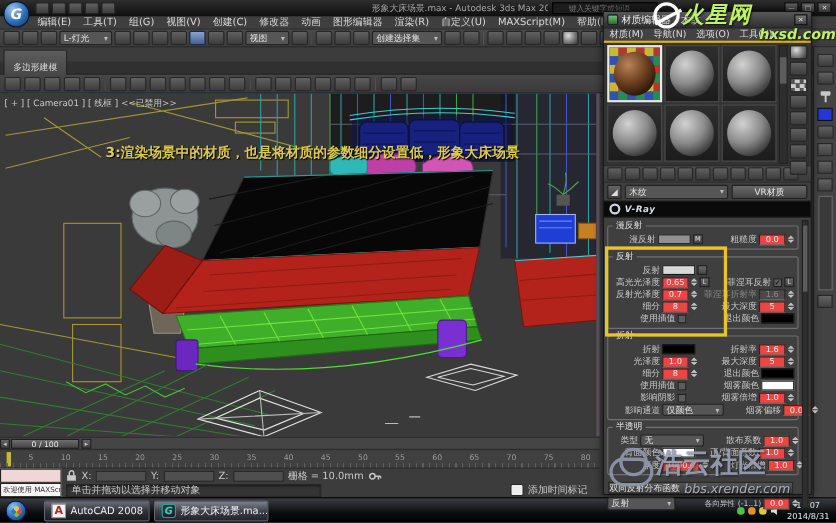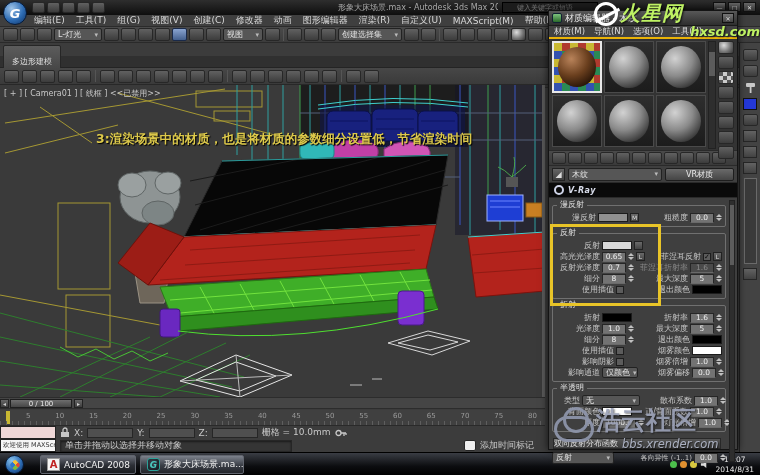--- a/index.html
+++ b/index.html
@@ -91,21 +91,21 @@
   .banner b{color:#d8dcea;font-size:8px;font-style:italic;letter-spacing:.5px;}
   .banner i{margin-left:auto;color:#555;font-size:6px;}
   .params{position:relative;padding:4px 10px 0 2px;}
   .pscroll{position:absolute;right:2px;top:2px;bottom:2px;width:6px;background:#2e2e2e;border:1px solid #222;}
   .pscroll .thumb{position:absolute;left:0;top:4px;width:4px;height:60px;background:#5c5c5c;}
   .grp{border:1px solid #707070;border-radius:2px;margin:3px 1px 6px;padding:6px 2px 3px;position:relative;}
   .gt{position:absolute;top:-5px;left:4px;background:#3f3f3f;padding:0 3px;font-size:8px;color:#e0e0e0;line-height:1;}
   .prow{display:flex;align-items:center;height:11px;gap:2px;font-size:8px;color:#c8c8c8;padding:0 1px;white-space:nowrap;}
   .pl{display:inline-block;text-align:right;flex:0 0 auto;}
   .w44{width:44px;}.w48{width:48px;}.w40{width:40px;}
-  .fld{background:#737373;border:1px solid #262626;border-bottom-color:#6a6a6a;height:10px;min-width:24px;font-size:7.5px;color:#efefef;display:inline-flex;align-items:center;justify-content:center;flex:0 0 auto;padding:0 1px;}
+  .fld{background:#ef4444;border:1px solid #262626;border-bottom-color:#6a6a6a;height:10px;min-width:24px;font-size:7.5px;color:#efefef;display:inline-flex;align-items:center;justify-content:center;flex:0 0 auto;padding:0 1px;}
   .fld.dim{color:#8a8a8a;background:#4a4a4a;}
   .fld.wide{min-width:34px;}
   .sw{display:inline-block;width:30px;height:9px;border:1px solid #1c1c1c;flex:0 0 auto;}
   .mbtn{width:9px;height:9px;background:linear-gradient(#6a6a6a,#444);border:1px solid #222;font-size:6px;color:#ddd;display:inline-flex;align-items:center;justify-content:center;flex:0 0 auto;}
   .spin{display:inline-flex;flex-direction:column;gap:1px;flex:0 0 auto;}
   .spin i{display:block;width:0;height:0;border:3px solid transparent;}
   .spin .up{border-bottom-color:#c0c0c0;border-top-width:0;}
   .spin .dn{border-top-color:#c0c0c0;border-bottom-width:0;}
   .cb{width:8px;height:8px;background:#5c5c5c;border:1px solid #1e1e1e;display:inline-flex;align-items:center;justify-content:center;font-size:7px;color:#0a0a0a;flex:0 0 auto;}
   .gap{flex:1;}
@@ -330,21 +330,21 @@
       <g stroke="#e6e6e6" fill="none">
         <polygon points="180,296 236,270 292,290 240,312"></polygon>
         <polygon points="196,295 236,277 276,291 240,306"></polygon>
         <path d="M180 296L292 290 M236 270L240 312" stroke="#bcbcbc"></path>
         <polygon points="388,258 428,246 470,256 432,270" stroke="#d8d8d8"></polygon>
         <polygon points="398,258 428,250 458,257 430,265" stroke="#d8d8d8"></polygon>
         <path d="M350 300h12 M372 294h10" stroke="#bbbbbb"></path>
       </g>
     </svg>
     <div class="vplabel">[ + ] [ Camera01 ] [ 线框 ] &lt;&lt;已禁用&gt;&gt;</div>
-    <div class="vpnote">3:渲染场景中的材质，也是将材质的参数细分设置低，节省渲染时间</div>
+    <div class="vpnote">3:渲染场景中的材质，也是将材质的参数细分设置低，形象大床场景</div>
   </div>
 
   <div class="timeslider">
     <span class="ts-arrow" style="left:0">◂</span>
     <div class="ts-handle">0 / 100</div>
     <span class="ts-arrow" style="left:74px">▸</span>
   </div>
 
   <div class="ruler">
     <div class="curframe"></div>
@@ -642,21 +642,21 @@
           <span class="gap"></span>
           <span class="pl w48">烟雾倍增</span>
           <span class="fld">1.0</span>
           <span class="spin">
               <i class="up"></i>
               <i class="dn"></i>
             </span>
         </div>
         <div class="prow">
           <span class="pl w44">影响通道</span>
-          <div class="combo" style="width:36px;height:11px">
+          <div class="combo" style="width:56px;height:11px">
               <span>仅颜色</span>
               <span class="dd">▾</span>
             </div>
           <span class="gap"></span>
           <span class="pl w48">烟雾偏移</span>
           <span class="fld">0.0</span>
           <span class="spin">
               <i class="up"></i>
               <i class="dn"></i>
             </span>

